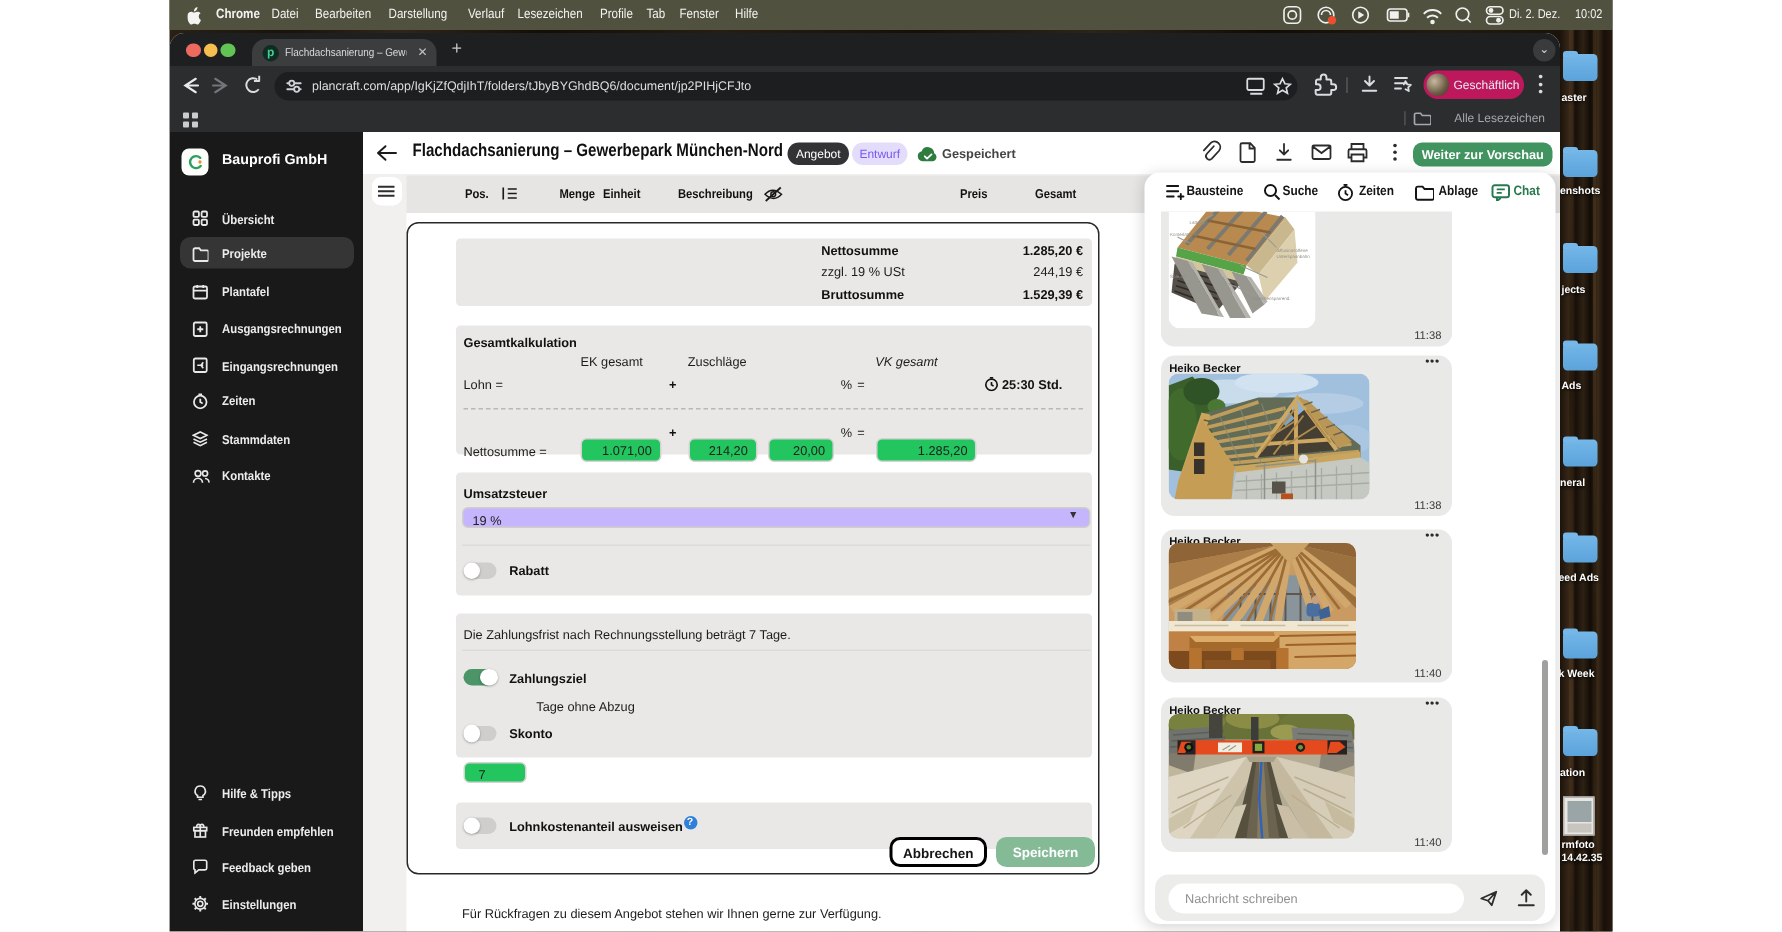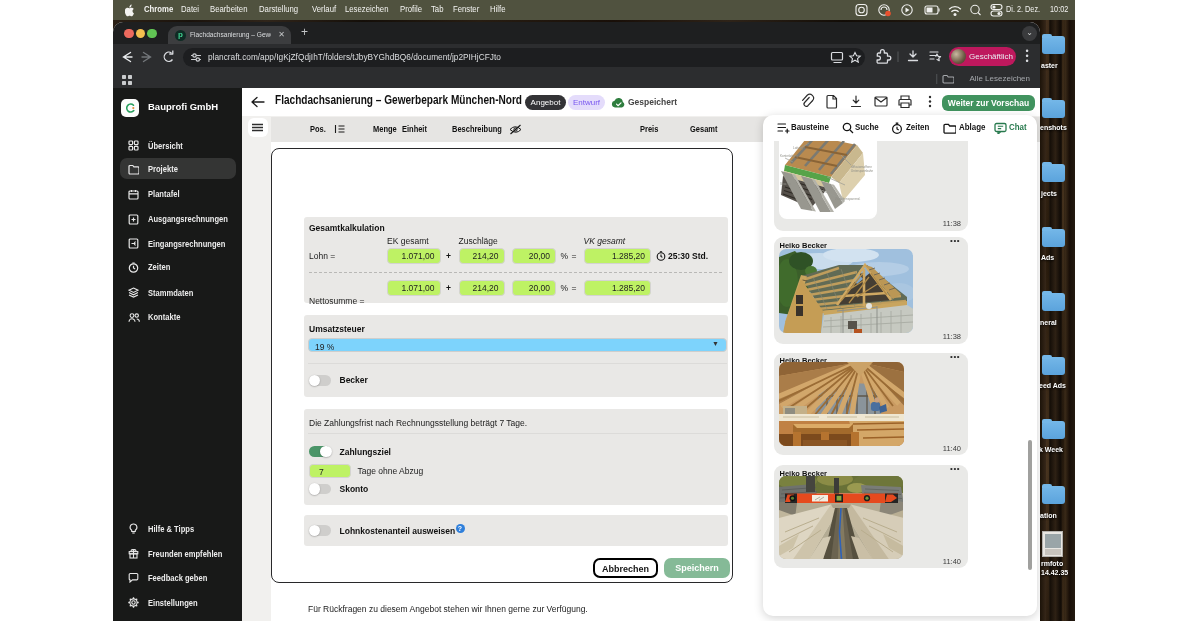--- a/index.html
+++ b/index.html
@@ -25,21 +25,21 @@
 #sidebar .srow svg { position:absolute; left:0; top:1px; }
 #sidebar .srow span { position:absolute; left:20px; top:1.5px; font-size:8.5px; font-weight:bold; color:#ececec; transform:scaleX(0.89); transform-origin:0 50%; }
 #apphead { position:absolute; left:129px; top:0; width:798px; height:28px; background:#fff; }
 #tablehead { position:absolute; left:129px; top:28px; width:798px; height:26px; background:#f1f0ee; }
 #tablehead .strip { position:absolute; left:29px; top:1px; width:769px; height:25px; background:#e6e5e3; }
 #tablehead .th { position:absolute; top:8px; font-size:8.5px; font-weight:bold; color:#111; transform:scaleX(0.88); transform-origin:0 50%; }
 #page { position:absolute; left:158px; top:54px; width:769px; height:479px; background:#fff; }
 
 #modal { position:absolute; left:158px; top:60px; width:462px; height:435px; background:#fff; border:1.5px solid #28282a; border-radius:8px; }
 .gblock { position:absolute; left:32px; width:424px; background:#e9e8e6; border-radius:3px; }
-.ibox { position:absolute; background:#bef264; border:1px solid #d4d3d1; border-radius:4px; font-size:8.5px; color:#222; text-align:right; line-height:15px; padding-right:5px; }
+.ibox { position:absolute; background:#22c55e; border:1px solid #d4d3d1; border-radius:4px; font-size:8.5px; color:#222; text-align:right; line-height:15px; padding-right:5px;margin-top:44px; }
 .lbl { position:absolute; font-size:8.5px; color:#1b1b1b; white-space:nowrap; }
 .blbl { position:absolute; font-size:8.5px; font-weight:bold; color:#111; white-space:nowrap; }
 .tgl { position:absolute; width:22px; height:10.5px; border-radius:6px; }
 .tgl .knob { position:absolute; top:-0.5px; width:11.5px; height:11.5px; background:#fff; border-radius:50%; box-shadow:0 0.5px 1.5px rgba(0,0,0,.35); }
 
 #chat { position:absolute; left:650px; top:27px; width:274px; height:501px; background:#fff; border-radius:10px; box-shadow:0 2px 10px rgba(0,0,0,.18); }
 .card { position:absolute; left:10.5px; width:194.5px; background:#e9e9e7; border-radius:9px; }
 .card .name { position:absolute; left:6px; top:3.5px; font-size:7.5px; font-weight:bold; color:#111; }
 .card .dots { position:absolute; right:8px; top:-1px; font-size:8px; color:#2b2b2b; letter-spacing:0.5px; }
 .card .ts { position:absolute; right:7px; bottom:2.5px; font-size:7.5px; color:#3c3c3c; }
@@ -377,20 +377,28 @@
               <circle cx="136" cy="9.5" r="1.2"></circle>
               <circle cx="136" cy="14" r="1.2"></circle>
             </g>
         </svg>
         <div style="position:absolute;left:700px;top:7px;width:93px;height:16px;background:#41935f;border-radius:6px;color:#fff;font-size:8.5px;font-weight:bold;text-align:center;line-height:16px;">Weiter zur Vorschau</div>
       </div>
       <div id="page">
         <div style="position:absolute;left:37px;top:462px;font-size:8.5px;color:#1b1b1b;">Für Rückfragen zu diesem Angebot stehen wir Ihnen gerne zur Verfügung.</div>
       </div>
       <div id="modal">
+        <div class="gblock" style="top:9.5px;height:45px;">
+          <span class="blbl" style="left:243.5px;top:3px;">Nettosumme</span>
+            <span class="blbl" style="right:6px;top:3px;">1.285,20 €</span>
+          <span class="lbl" style="left:243.5px;top:17.5px;">zzgl. 19 % USt</span>
+            <span class="lbl" style="right:6px;top:17.5px;">244,19 €</span>
+          <span class="blbl" style="left:243.5px;top:32px;">Bruttosumme</span>
+            <span class="blbl" style="right:6px;top:32px;">1.529,39 €</span>
+        </div>
         <div class="gblock" style="top:67.5px;height:86px;">
           <span class="blbl" style="left:5px;top:6px;">Gesamtkalkulation</span>
           <span class="lbl" style="left:83px;top:19px;">EK gesamt</span>
           <span class="lbl" style="left:154.5px;top:19px;">Zuschläge</span>
           <span class="lbl" style="left:279.5px;top:19px;font-style:italic;">VK gesamt</span>
           <span class="lbl" style="left:5px;top:34px;">Lohn =</span>
           <div class="ibox" style="left:83px;top:31px;width:53.5px;height:16px;">1.071,00</div>
           <span class="blbl" style="left:142px;top:34px;">+</span>
           <div class="ibox" style="left:154.5px;top:31px;width:46px;height:16px;">214,20</div>
           <div class="ibox" style="left:208px;top:31px;width:44px;height:16px;">20,00</div>
@@ -409,45 +417,45 @@
           <div class="ibox" style="left:83px;top:63px;width:53.5px;height:16px;">1.071,00</div>
           <span class="blbl" style="left:142px;top:66px;">+</span>
           <div class="ibox" style="left:154.5px;top:63px;width:46px;height:16px;">214,20</div>
           <div class="ibox" style="left:208px;top:63px;width:44px;height:16px;">20,00</div>
           <span class="lbl" style="left:256.5px;top:66px;">%</span>
           <span class="lbl" style="left:267.5px;top:66px;">=</span>
           <div class="ibox" style="left:279.5px;top:63px;width:67.5px;height:16px;">1.285,20</div>
         </div>
         <div class="gblock" style="top:165.5px;height:82.5px;">
           <span class="blbl" style="left:5px;top:9px;">Umsatzsteuer</span>
-          <div style="position:absolute;left:4px;top:23.5px;width:419px;height:14px;background:#7dd3fc;border:1px solid #cfcecc;border-radius:4px;">
+          <div style="position:absolute;left:4px;top:23.5px;width:419px;height:14px;background:#c4b5fd;border:1px solid #cfcecc;border-radius:4px;">
             <span style="position:absolute;left:6px;top:2.5px;font-size:8.5px;color:#222;">19 %</span>
             <span style="position:absolute;right:7px;top:1px;font-size:7px;color:#333;">▼</span>
           </div>
           <div style="position:absolute;left:4px;top:48.5px;width:419px;border-top:1px solid #dcdbd9;"></div>
           <div class="tgl" style="left:5px;top:60.5px;background:#cfcecc;">
               <div class="knob" style="left:-0.5px;"></div>
             </div>
-          <span class="blbl" style="left:35.5px;top:60.5px;">Becker</span>
+          <span class="blbl" style="left:35.5px;top:60.5px;">Rabatt</span>
         </div>
         <div class="gblock" style="top:259.5px;height:96.5px;">
           <span class="lbl" style="left:5px;top:9px;">Die Zahlungsfrist nach Rechnungsstellung beträgt 7 Tage.</span>
           <div style="position:absolute;left:4px;top:24.5px;width:419px;border-top:1px solid #dcdbd9;"></div>
           <div class="tgl" style="left:5px;top:37.5px;background:#4b9568;">
               <div class="knob" style="right:-0.5px;"></div>
             </div>
           <span class="blbl" style="left:35.5px;top:38px;">Zahlungsziel</span>
           <div class="ibox" style="left:5px;top:55px;width:41.5px;height:14px;text-align:left;padding-left:9px;">7</div>
           <span class="lbl" style="left:53.5px;top:57.5px;">Tage ohne Abzug</span>
           <div class="tgl" style="left:5px;top:75px;background:#cfcecc;">
               <div class="knob" style="left:-0.5px;"></div>
             </div>
           <span class="blbl" style="left:35.5px;top:75.5px;">Skonto</span>
         </div>
-        <div class="gblock" style="top:366px;height:30.5px;padding-left:44px;">
+        <div class="gblock" style="top:386px;height:30.5px;padding-left:44px;">
           <div class="tgl" style="left:5px;top:10px;background:#cfcecc;">
               <div class="knob" style="left:-0.5px;"></div>
             </div>
           <span class="blbl" style="left:35.5px;top:10.5px;">Lohnkostenanteil ausweisen</span>
           <div style="position:absolute;left:151.5px;top:9px;width:9px;height:9px;border-radius:50%;background:#2f7fdb;color:#fff;font-size:7px;font-weight:bold;text-align:center;line-height:9px;">?</div>
         </div>
         <div style="position:absolute;left:321px;top:409px;width:65px;height:20px;background:#fff;border:2px solid #000000;border-radius:7px;font-size:9px;font-weight:bold;color:#151515;text-align:center;line-height:18px;">Abbrechen</div>
         <div style="position:absolute;left:392px;top:409px;width:66px;height:20px;background:#85ba97;border-radius:7px;font-size:9px;font-weight:bold;color:#fff;text-align:center;line-height:20px;">Speichern</div>
       </div>
       <div id="chat">
@@ -693,17 +701,28 @@
                 <path d="M6 56 L40 42 M2 66 L34 50 M10 76 L42 54 M118 56 L84 42 M122 66 L90 50 M114 76 L82 54"></path>
               </g>
               <polygon points="0,70 20,58 14,72 0,80" fill="#cdc3a8"></polygon>
               <polygon points="124.5,70 104,58 110,72 124.5,80" fill="#c6bb9f"></polygon>
               <polygon points="30,83.3 44,62 52,60 44,83.3" fill="#d2c9b2"></polygon>
               <polygon points="94,83.3 80,62 72,60 80,83.3" fill="#cabfa6"></polygon>
             </svg>
           </div>
           <span class="ts">11:40</span>
         </div>
+        <div id="chatbar">
+          <div id="chatinput">Nachricht schreiben</div>
+          <svg width="13" height="12" style="position:absolute;left:216px;top:10px;">
+              <path d="M1.5 6 L11.5 1.5 L8.5 10.5 L6 7.5 z M6 7.5 L11.5 1.5" fill="none" stroke="#2e2e2e" stroke-width="1.2" stroke-linejoin="round"></path>
+            </svg>
+          <svg width="13" height="13" style="position:absolute;left:241px;top:9px;">
+              <g fill="none" stroke="#2e2e2e" stroke-width="1.3" stroke-linecap="round">
+                <path d="M6.5 9 V1.5 M6.5 1.5 L3.5 4.5 M6.5 1.5 L9.5 4.5 M1.5 11.5 h10"></path>
+              </g>
+            </svg>
+        </div>
         <div id="chatscroll"></div>
       </div>
     </div>
   </div>
 </div>
 
 </body></html>

